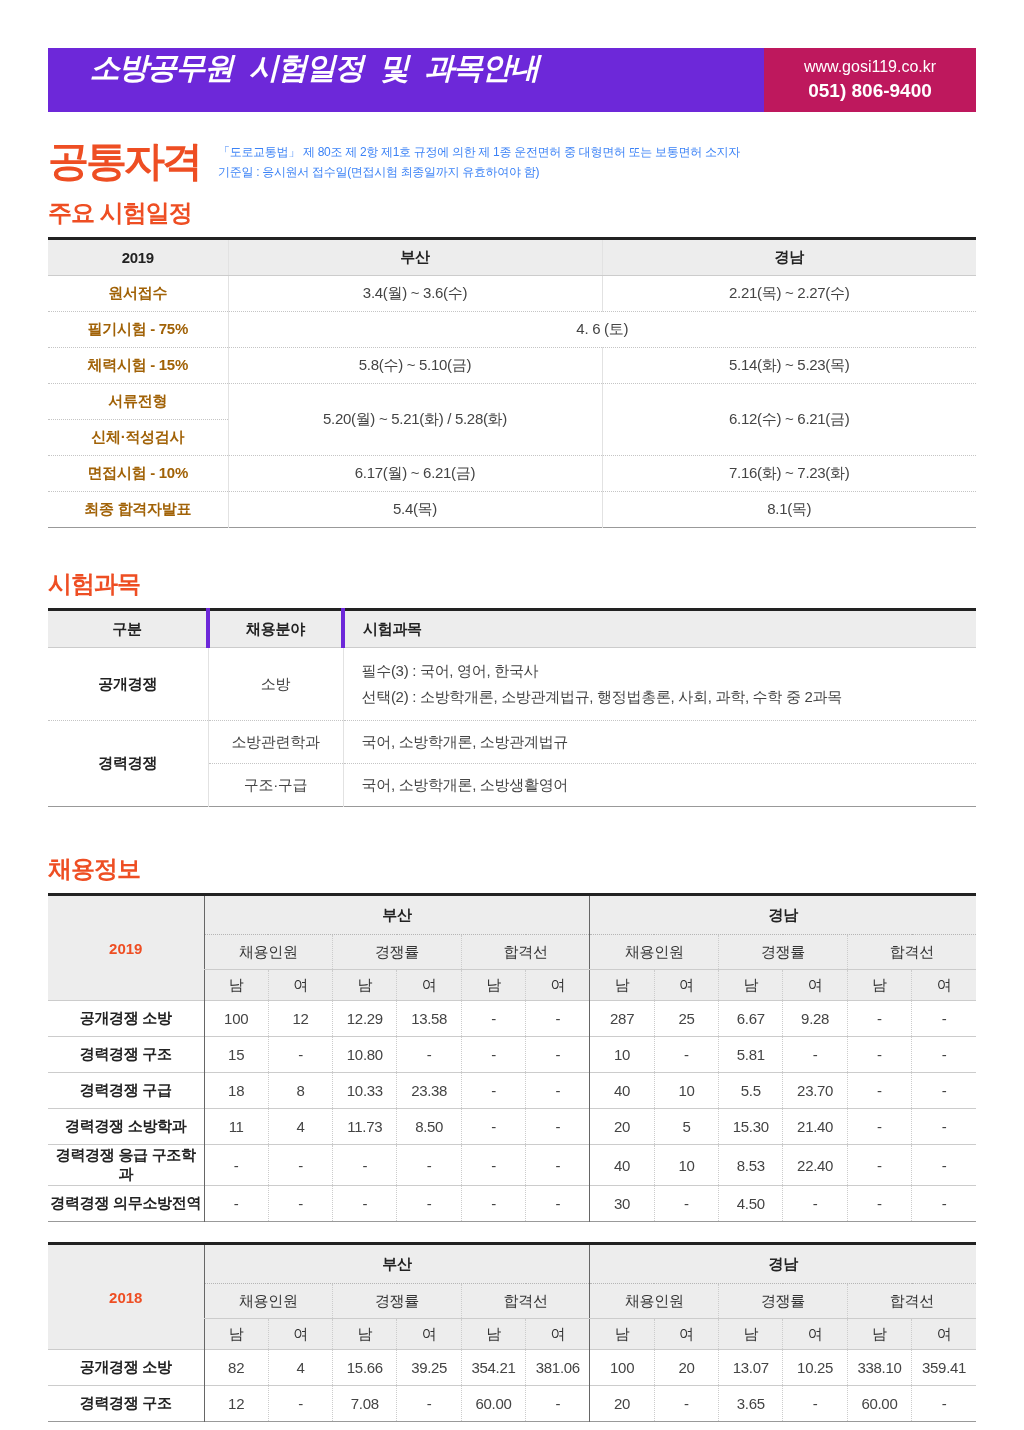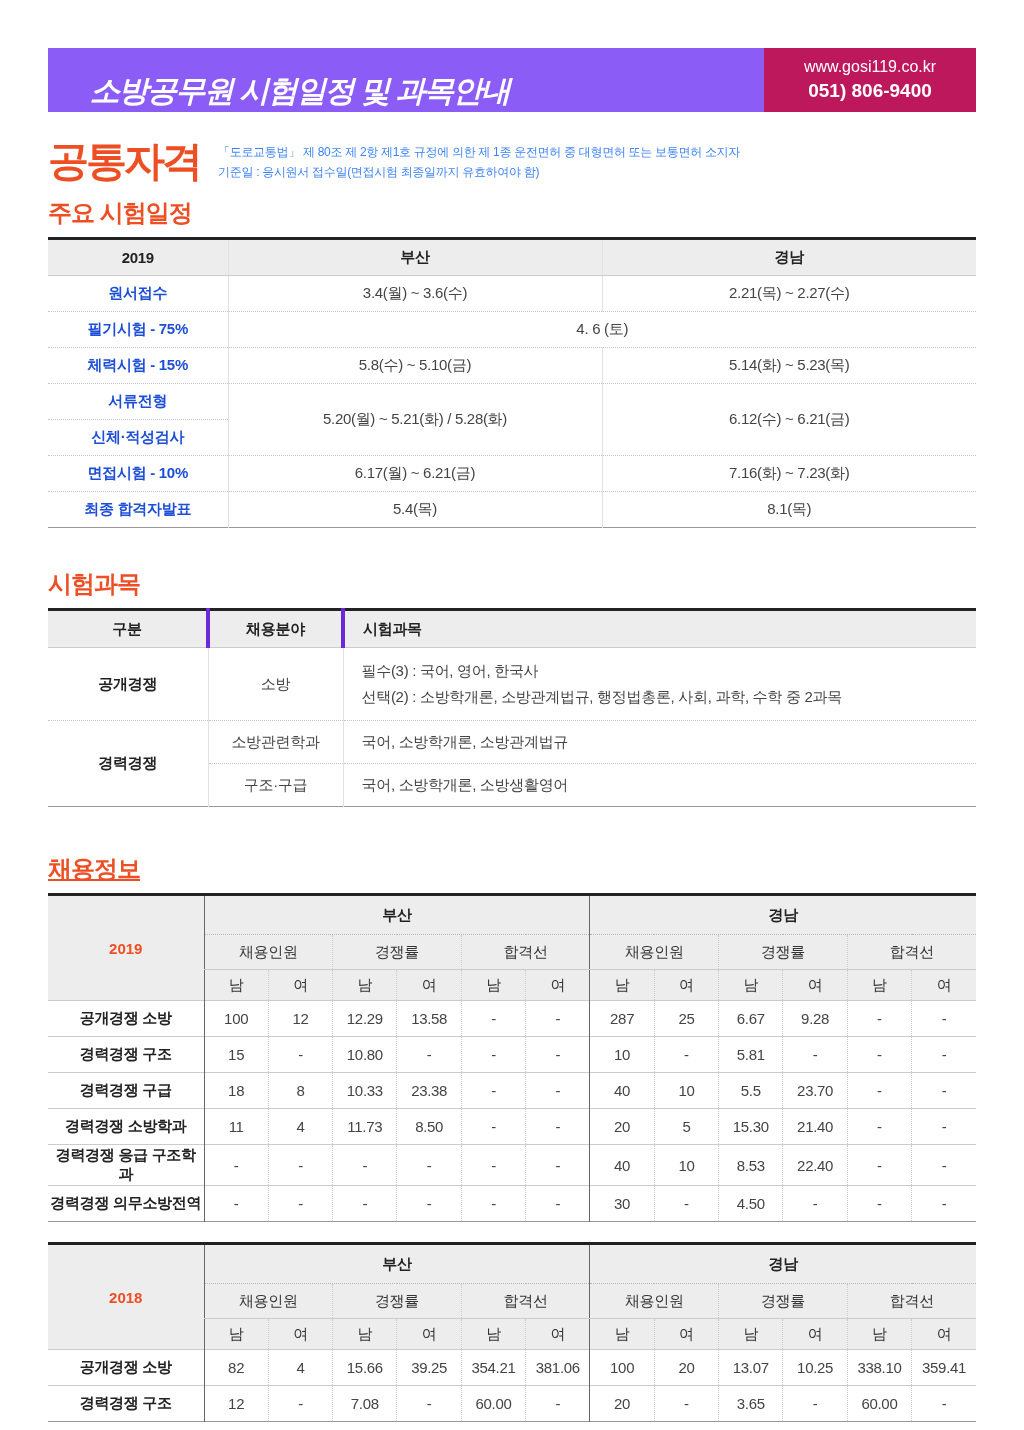--- a/index.html
+++ b/index.html
@@ -5,48 +5,48 @@
   html,body { margin:0; padding:0; }
   body {
     width:1024px; min-height:1430px; background:#ffffff;
     font-family:"Liberation Sans", sans-serif; color:#333;
     -webkit-font-smoothing:antialiased;
   }
   .page { padding:48px 48px 40px; box-sizing:border-box; }
 
   
   .header-bar { display:flex; height:64px; }
-  .header-main { flex:1; background:#8b5cf6; display:flex; align-items:flex-end; padding-left:42px; }
+  .header-main { flex:1; background:#6d28d9; display:flex; align-items:flex-start; padding-left:42px;font-family:Liberation Mono, monospace; }
   .header-title { color:#fff; font-size:30px; font-weight:bold; font-style:italic; letter-spacing:-1.5px; white-space:nowrap; }
   .header-contact { width:212px; background:#be185d; color:#fff; display:flex; flex-direction:column; justify-content:center; align-items:center; line-height:1.4; }
   .contact-url { font-size:16px; }
   .contact-phone { font-size:19px; font-weight:bold; }
 
   
   .qual { display:flex; margin-top:28px; align-items:center; }
   .qual-badge { color:#ee4e23; font-size:41px; font-weight:800; letter-spacing:-3px; line-height:1.05; width:170px; flex:none; }
   .qual-desc { font-size:12px; line-height:1.65; color:#3b82f6; letter-spacing:-0.3px; padding-top:2px; }
 
   
   .section-title { color:#ee4e23; font-size:24px; font-weight:bold; letter-spacing:-1px; margin:0; }
   #sec-schedule { margin:14px 0 8px; }
   #sec-subjects { margin:40px 0 8px; }
-  #sec-recruit  { margin:46px 0 8px;text-decoration:underline; }
+  #sec-recruit  { margin:46px 0 8px; }
 
   
   table.tbl { width:100%; border-collapse:collapse; table-layout:fixed;
               border-top:3px solid #222; border-bottom:1px solid #999; font-size:15px; }
   table.tbl th { background:#ededed; color:#222; font-weight:bold; letter-spacing:-0.3px;text-align:center; }
   table.tbl td { color:#444; text-align:center; letter-spacing:-0.3px; }
 
   
   .schedule th { height:33px; border-bottom:1px solid #ccc; border-left:1px solid #e2e2e2; }
   .schedule td { height:33px; border-top:1px dotted #c5c5c5; border-left:1px solid #e2e2e2; }
   .schedule .col1 { border-left:none; }
-  .schedule .row-label { font-weight:bold; color:#1d4ed8; }
+  .schedule .row-label { font-weight:bold; color:#a16207; }
 
   
   .subjects th { height:34px; border-bottom:1px solid #ccc; border-left:4px solid #6d28d9; }
   .subjects td { border-top:1px dotted #c5c5c5; border-left:1px solid #e2e2e2; }
   .subjects .col1 { border-left:none; }
   .subjects .cat { font-weight:bold; color:#222; }
   .subjects .hd-left, .subjects .subj { text-align:left; padding-left:18px; }
   .subjects .row-main td { height:70px; }
   .subjects .row-sub td  { height:40px; }
   .subjects .subj div { line-height:1.75; }

